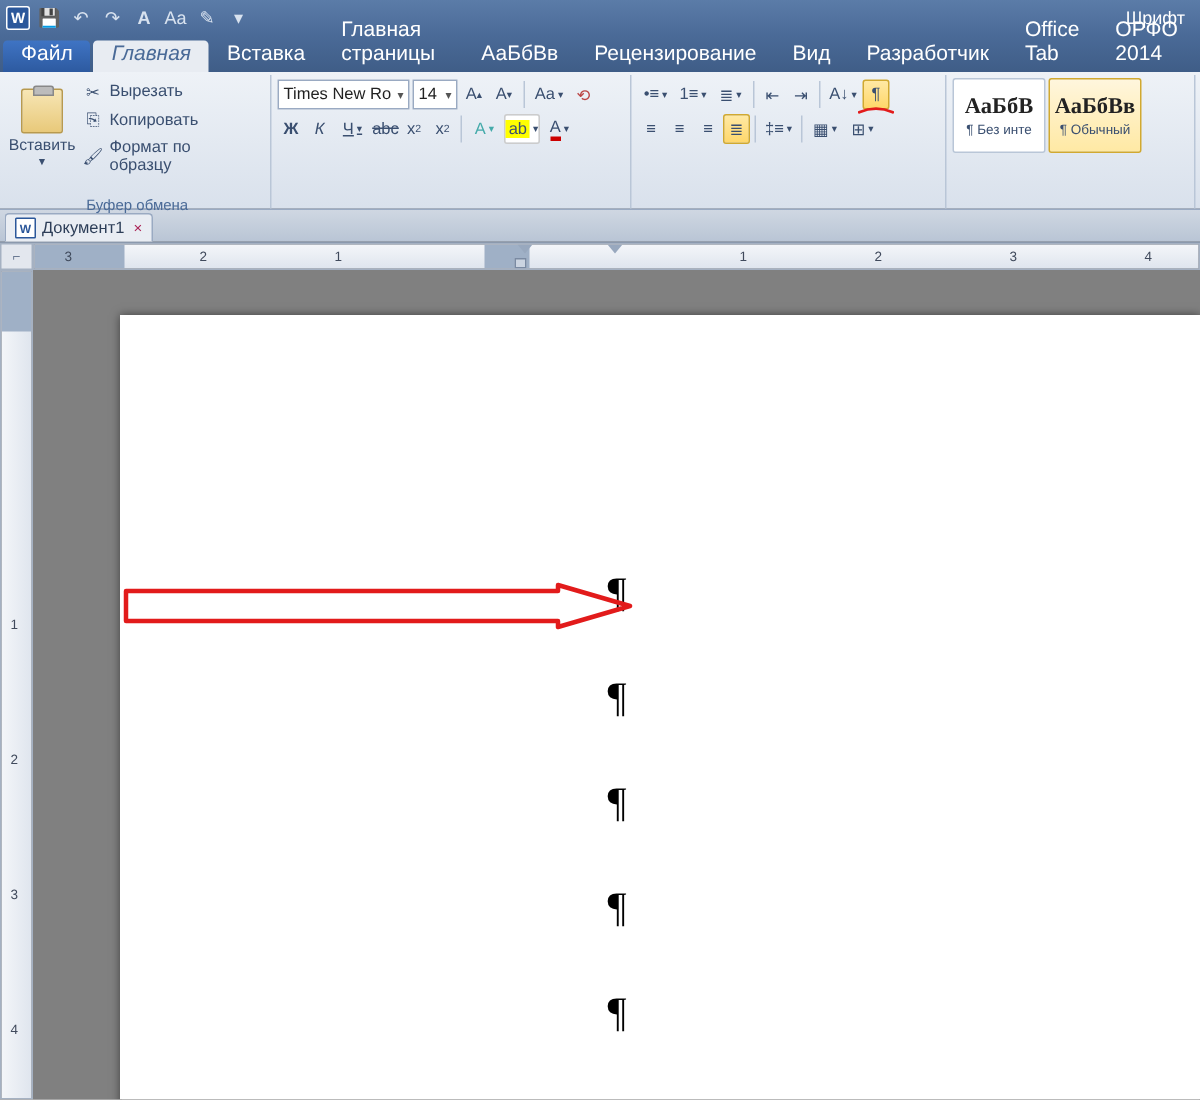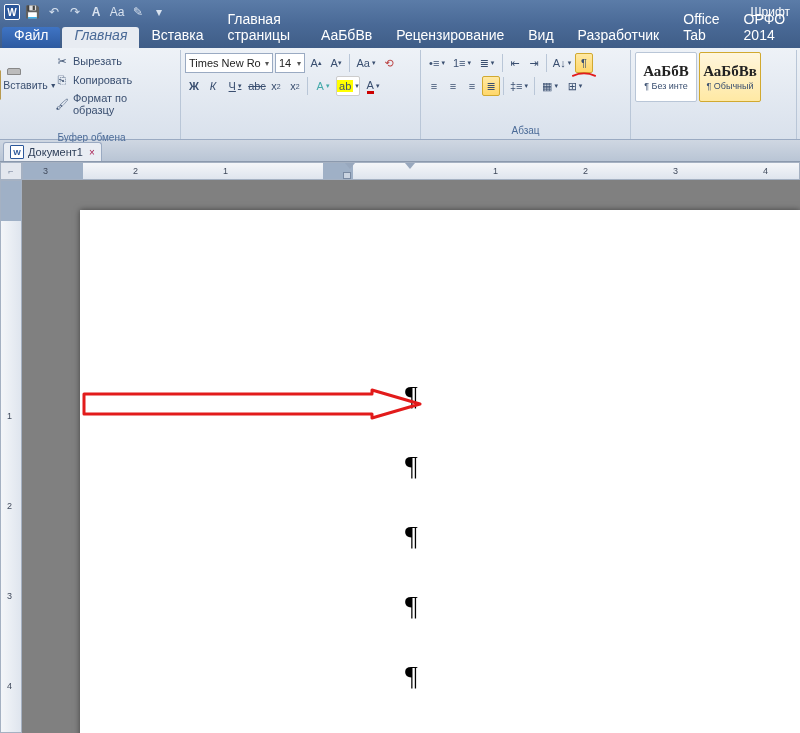--- a/index.html
+++ b/index.html
@@ -18,21 +18,21 @@
 .tab.file { background: linear-gradient(#3f74c4,#2d5aa0); margin-right: 2px; }
 .tab.active { background: #e8ecf2; color: #4a6a97; font-style: italic; }
 
 
 .ribbon { height: 92px; background: linear-gradient(#eef2f7,#d9e1ec); border-bottom: 1px solid #9aaac2; display: flex; padding: 2px 3px 0; }
 .group { border-right: 1px solid #b9c6d7; padding: 2px 4px 0; display: flex; flex-direction: column; justify-content: space-between; }
 .group-label { text-align: center; font-size: 10px; color: #4a6a97; padding: 2px 0 3px; margin-top: 12px; }
 .group-body { flex: 1; display: flex; gap: 2px; }
 
 
-.big-btn { width: 42px; display: flex; flex-direction: row; align-items: center; justify-content: center; gap: 2px; border: 1px solid transparent; border-radius: 3px; padding: 2px; cursor: pointer; }
+.big-btn { width: 42px; display: flex; flex-direction: column; align-items: center; justify-content: center; gap: 2px; border: 1px solid transparent; border-radius: 3px; padding: 2px; cursor: pointer; }
 .big-btn .ico { width: 28px; height: 30px; background: linear-gradient(#f7e6b5,#e8c97a); border: 1px solid #b89a4f; border-radius: 2px; position: relative; }
 .big-btn .ico::before { content: ""; position: absolute; top: -3px; left: 7px; width: 12px; height: 5px; background: #bcbcbc; border: 1px solid #888; border-radius: 2px 2px 0 0; }
 .big-btn .lbl { font-size: 10.5px; color: #3a4f70; }
 .big-btn .arr { font-size: 7px; color: #3a4f70; }
 .clip-side { display: flex; flex-direction: column; gap: 1px; width: 122px; }
 .small-row { display: flex; align-items: center; gap: 4px; padding: 1px 3px; border: 1px solid transparent; border-radius: 3px; cursor: pointer; font-size: 11px; color: #3a4f70; }
 .small-row .si { width: 14px; height: 14px; display: inline-flex; align-items: center; justify-content: center; font-size: 11px; }
 
 
 .font-group { width: 168px; }
@@ -210,21 +210,20 @@
         <div class="sqbtn">≡</div>
         <div class="sqbtn">≡</div>
         <div class="sqbtn active-yellow">≣</div>
         <div class="sep"></div>
         <div class="sqbtn split">‡≡</div>
         <div class="sep"></div>
         <div class="sqbtn split">▦</div>
         <div class="sqbtn split">⊞</div>
       </div>
     </div>
-    <div class="group-label">Абзац</div>
   </div>
 
   <div class="group styles-group">
     <div class="group-body">
       <div class="style-gallery">
         <div class="style-item">
           <div class="prev">АаБбВ</div>
           <div class="name">¶ Без инте</div>
         </div>
         <div class="style-item sel">

